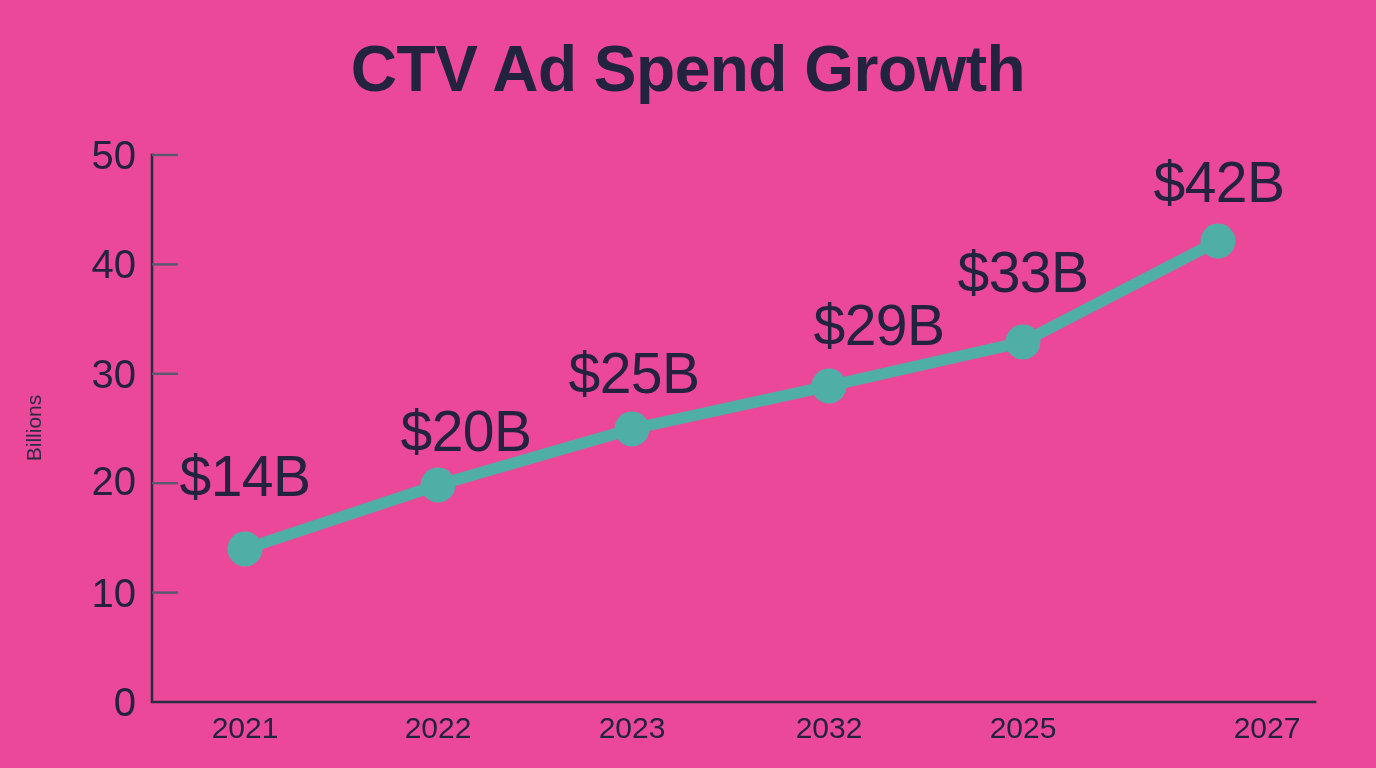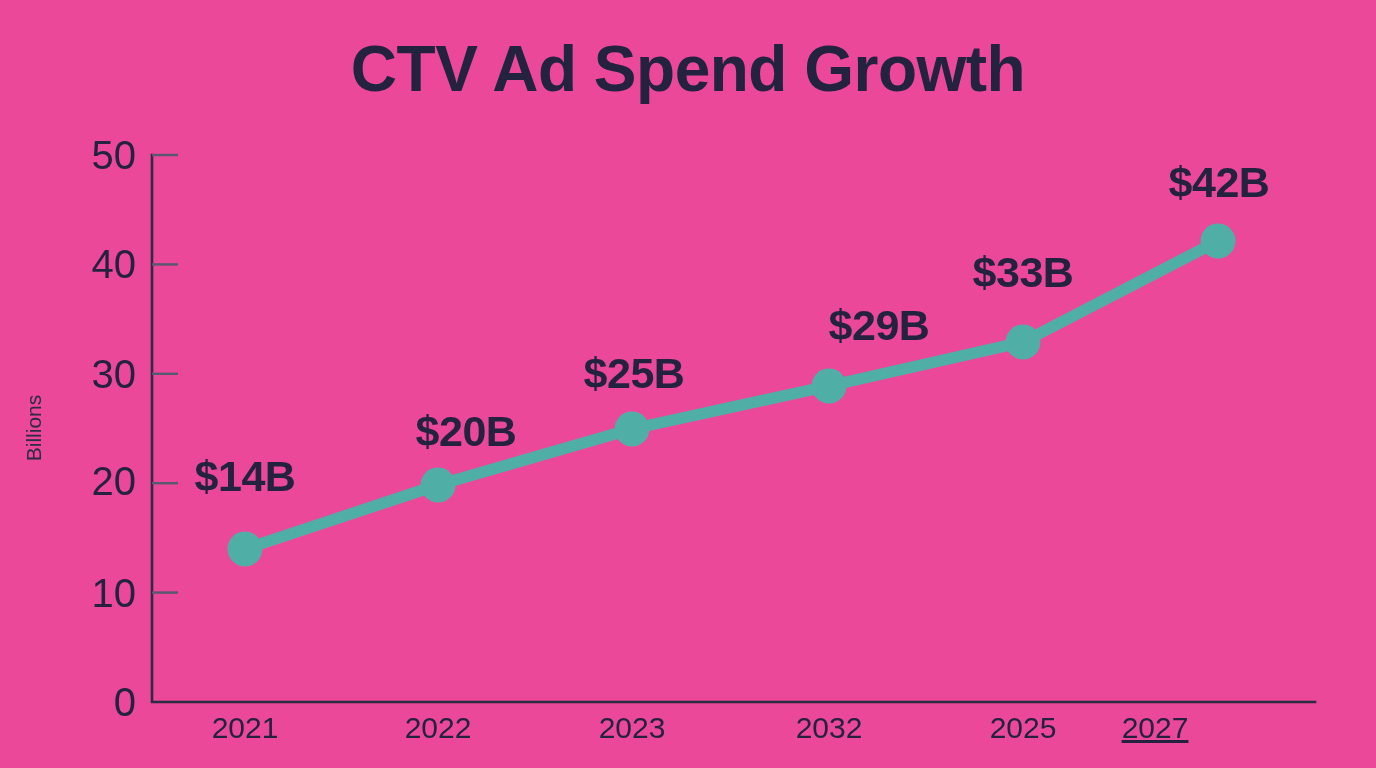--- a/index.html
+++ b/index.html
@@ -106,22 +106,22 @@
   }
 
   
   #data-labels {
     position: absolute;
     left: 0; top: 0;
     width: 1376px; height: 768px;
   }
   .data-label {
     position: absolute;
-    font-size: 43px;
-    font-weight: bold;
+    font-size: 57px;
+    font-weight: normal;
     color: #232340;
     white-space: nowrap;
     transform: translate(-50%, -50%);
     letter-spacing: -0.5px;
     user-select: none;
   }
 </style>
 </head>
 <body>
 
@@ -163,21 +163,21 @@
   </div>
 
   <div id="yaxis-title">Billions</div>
 
   <div id="xtick-labels">
     <div class="xtick-label" style="left:245px;">2021</div>
     <div class="xtick-label" style="left:438px;">2022</div>
     <div class="xtick-label" style="left:632px;">2023</div>
     <div class="xtick-label" style="left:829px;">2032</div>
     <div class="xtick-label" style="left:1023px;">2025</div>
-    <div class="xtick-label" style="left:1155px;text-decoration:underline;">2027</div>
+    <div class="xtick-label" style="left:1267px;">2027</div>
   </div>
 
   <div id="data-labels">
     <div class="data-label" style="left:245px;  top:476px;">$14B</div>
     <div class="data-label" style="left:466px;  top:431px;">$20B</div>
     <div class="data-label" style="left:634px;  top:373px;">$25B</div>
     <div class="data-label" style="left:879px;  top:325px;">$29B</div>
     <div class="data-label" style="left:1023px; top:272px;">$33B</div>
     <div class="data-label" style="left:1219px; top:182px;">$42B</div>
   </div>

